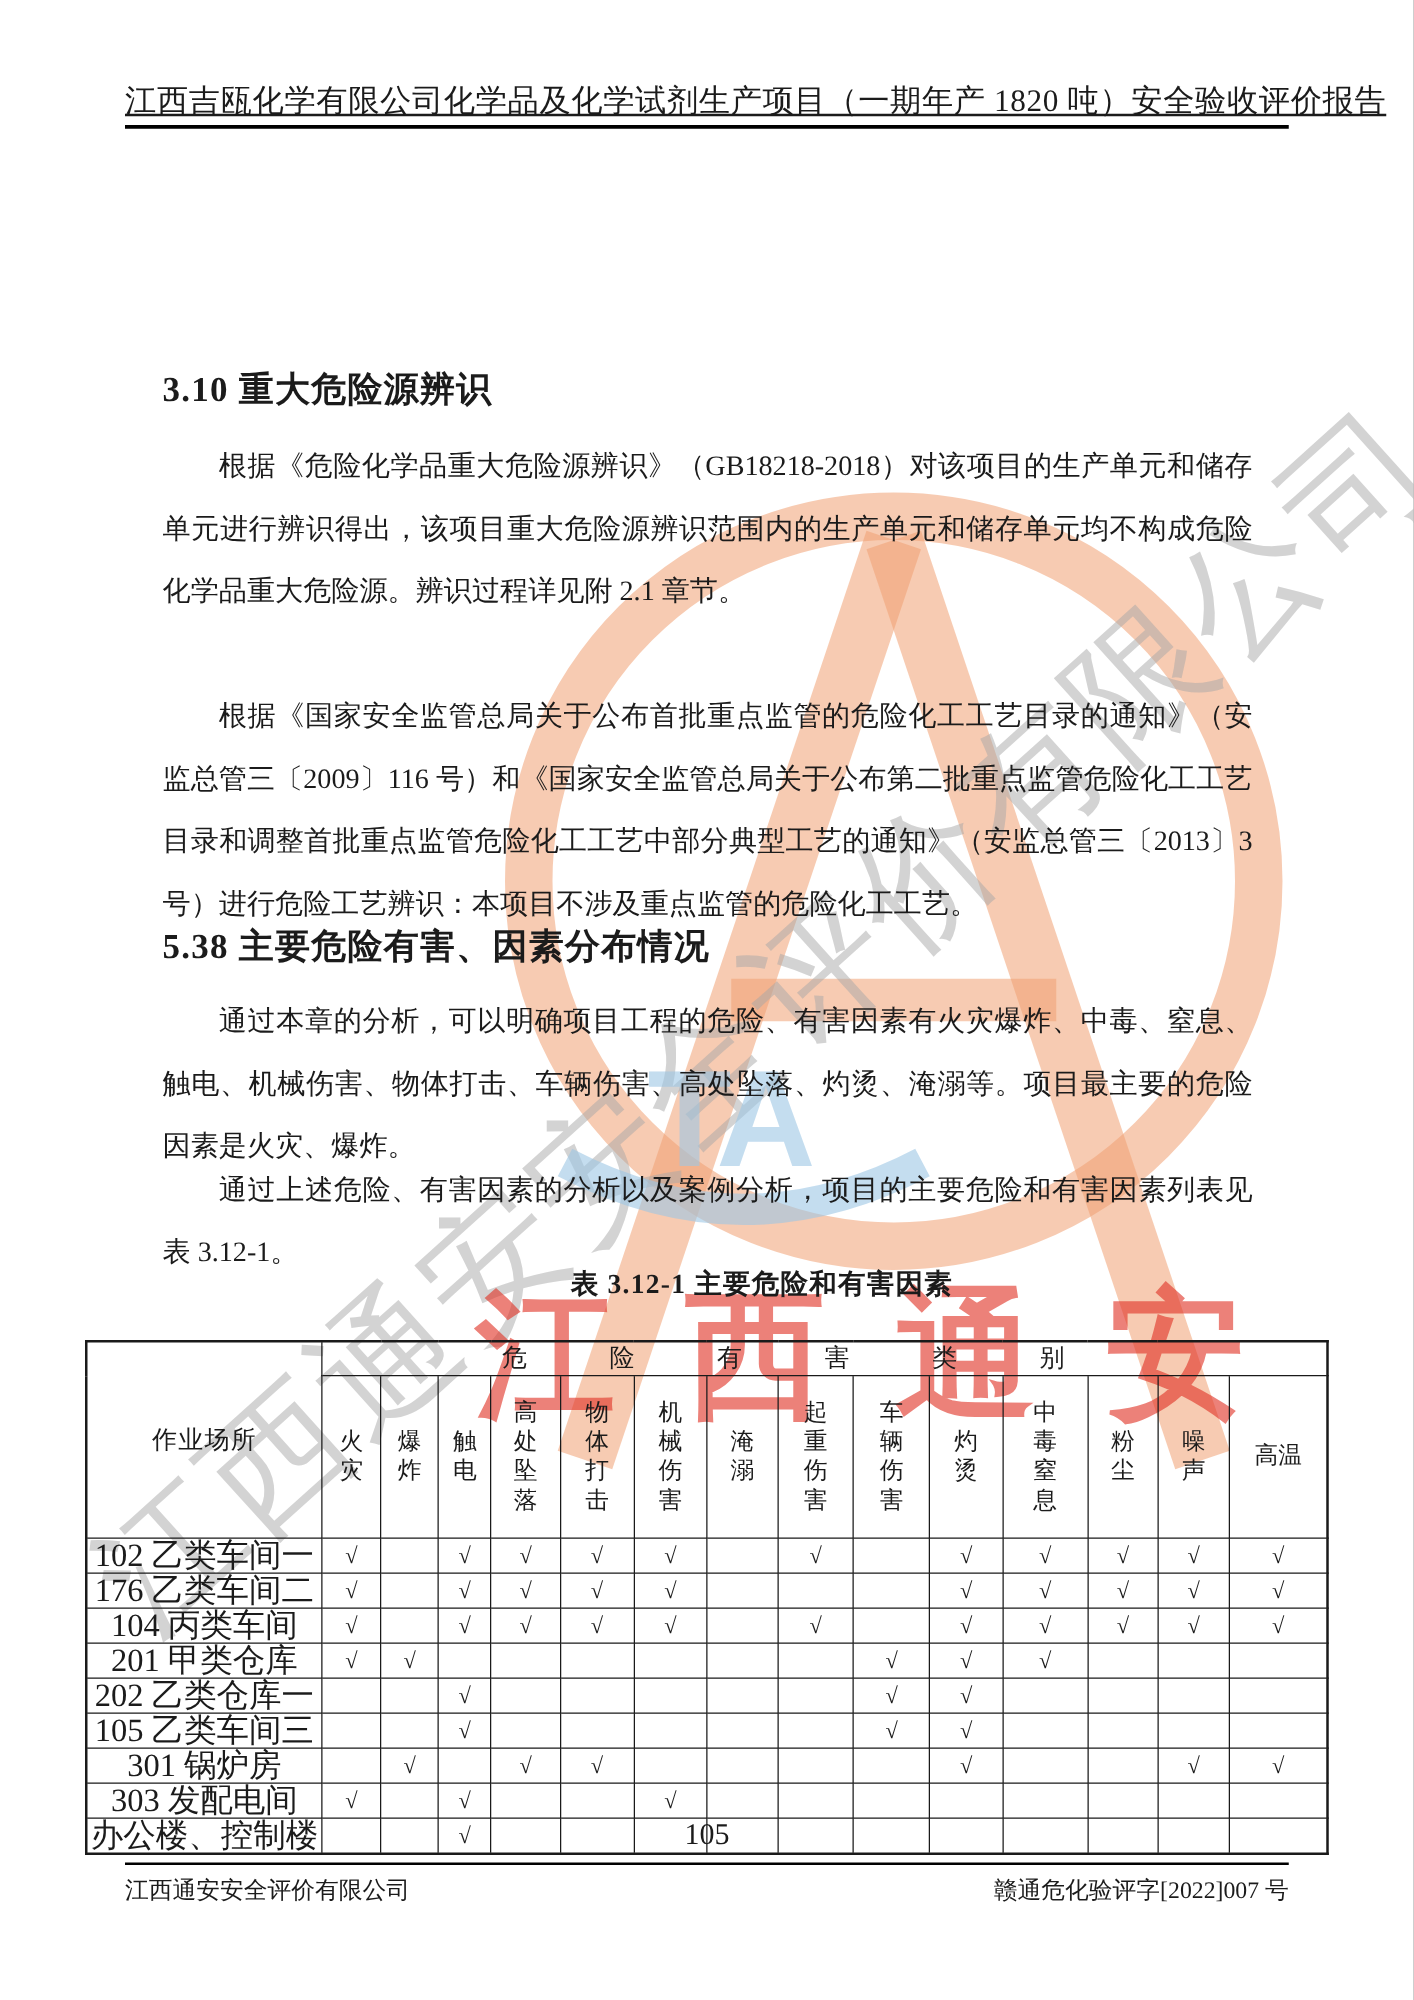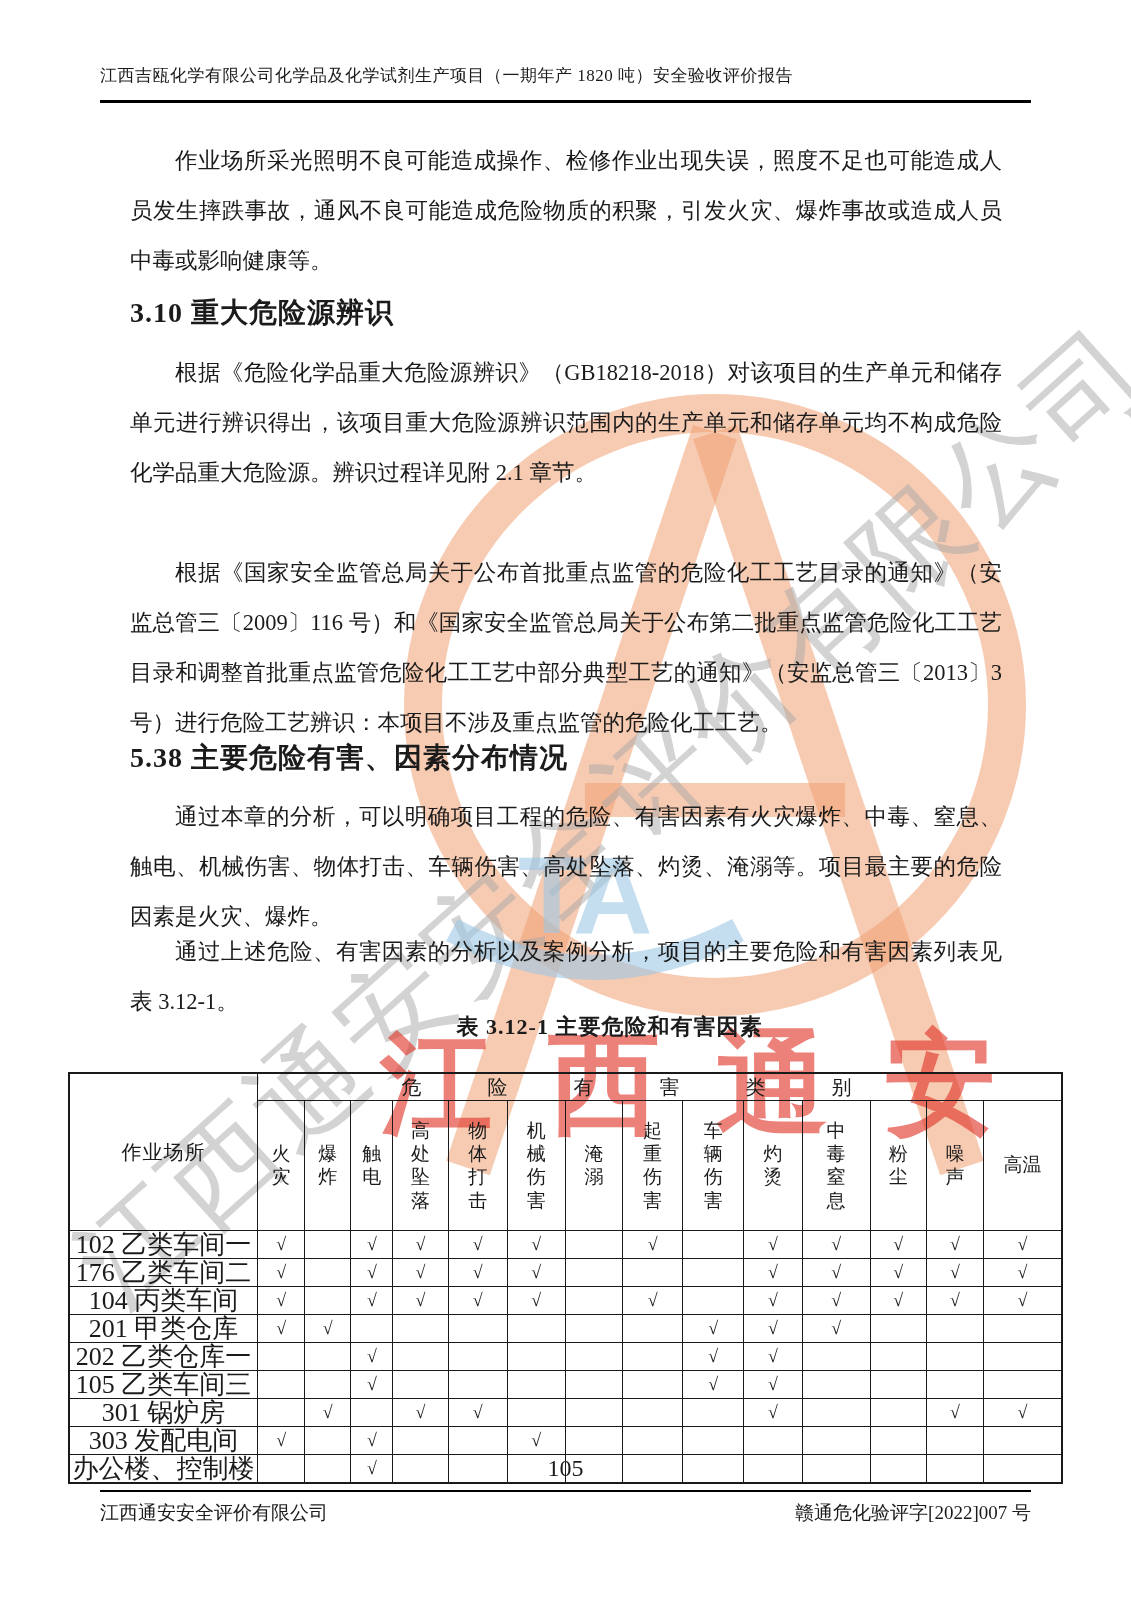--- a/index.html
+++ b/index.html
@@ -5,22 +5,22 @@
   html,body{margin:0;padding:0;background:#888;}
   .page{
     position:relative;width:1131px;height:1600px;margin:0 auto;background:#ffffff;
     font-family:"Liberation Serif","DejaVu Serif",serif;color:#1b1b1b;overflow:hidden;
   }
   
   .wm{position:absolute;left:0;top:0;width:1131px;height:1600px;z-index:0;}
   
   .content{position:absolute;left:0;top:0;width:1131px;height:1600px;z-index:1;}
   .header-title{
-    position:absolute;top:64px;left:100px;width:931px;text-align:left;
-    font-size:17px;letter-spacing:.5px;white-space:nowrap;
+    position:absolute;top:64px;left:100px;width:931px;text-align:center;
+    font-size:25px;letter-spacing:.5px;white-space:nowrap;text-decoration:underline;
   }
   .header-rule{position:absolute;top:100px;left:100px;width:931px;height:3px;background:#000;}
   p.body-para{
     position:absolute;left:130px;width:872px;margin:0;
     font-size:22.5px;line-height:50px;text-align:justify;text-indent:2em;overflow:hidden;
   }
   h2.sec{
     position:absolute;left:130px;width:872px;margin:0;
     font-size:28px;font-weight:700;line-height:40px;letter-spacing:1px;
   }
@@ -76,21 +76,20 @@
     <path d="M452,930 Q595,1005 738,930" stroke="#9cc6e4" stroke-opacity="0.6" stroke-width="25" fill="none"></path>
     <text x="518" y="933" font-size="110" letter-spacing="-4" fill="#9cc6e4" fill-opacity="0.6" font-family="Liberation Sans, sans-serif" font-weight="bold">TA</text>
     <text x="380" y="1122" font-size="112" letter-spacing="56" fill="#e03427" fill-opacity="0.62" font-family="Liberation Serif, serif" font-weight="bold">江西通安</text>
   </svg>
 
   <div class="content">
 
     <div class="header-title">江西吉瓯化学有限公司化学品及化学试剂生产项目（一期年产 1820 吨）安全验收评价报告</div>
     <div class="header-rule"></div>
 
-    <p class="body-para p1">作业场所采光照明不良可能造成操作、检修作业出现失误，照度不足也可能造成人员发生摔跌事故，通风不良可能造成危险物质的积聚，引发火灾、爆炸事故或造成人员中毒或影响健康等。</p>
 
     <h2 class="sec h310">3.10 重大危险源辨识</h2>
     <p class="body-para p310">根据《危险化学品重大危险源辨识》（GB18218-2018）对该项目的生产单元和储存单元进行辨识得出，该项目重大危险源辨识范围内的生产单元和储存单元均不构成危险化学品重大危险源。辨识过程详见附 2.1 章节。</p>
 
     <p class="body-para p311">根据《国家安全监管总局关于公布首批重点监管的危险化工工艺目录的通知》（安监总管三〔2009〕116 号）和《国家安全监管总局关于公布第二批重点监管危险化工工艺目录和调整首批重点监管危险化工工艺中部分典型工艺的通知》（安监总管三〔2013〕3 号）进行危险工艺辨识：本项目不涉及重点监管的危险化工工艺。</p>
 
     <h2 class="sec h312">5.38 主要危险有害、因素分布情况</h2>
     <p class="body-para p312a">通过本章的分析，可以明确项目工程的危险、有害因素有火灾爆炸、中毒、窒息、触电、机械伤害、物体打击、车辆伤害、高处坠落、灼烫、淹溺等。项目最主要的危险因素是火灾、爆炸。</p>
     <p class="body-para p312b">通过上述危险、有害因素的分析以及案例分析，项目的主要危险和有害因素列表见表 3.12-1。</p>
 

